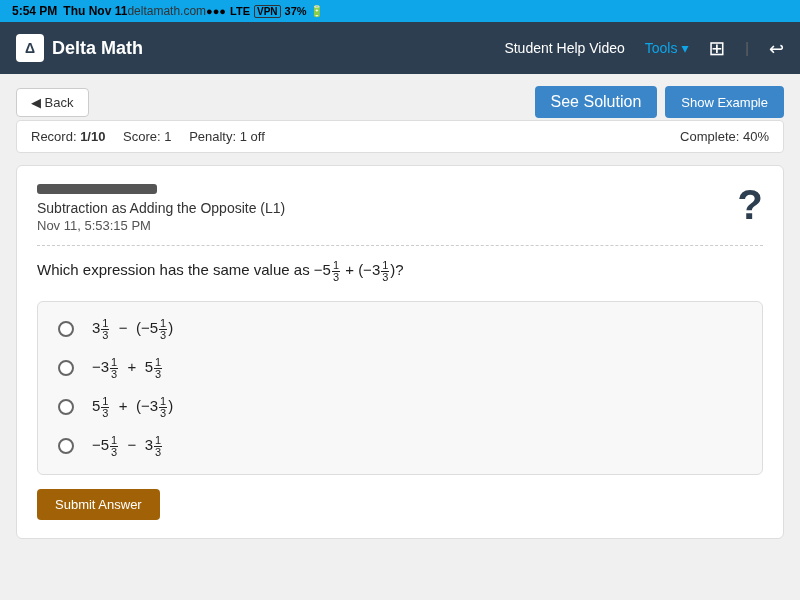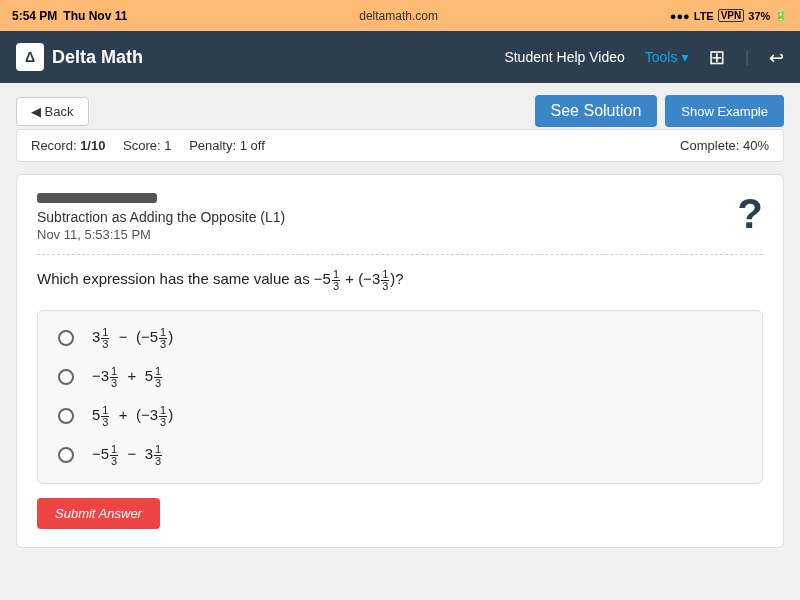--- a/index.html
+++ b/index.html
@@ -1,27 +1,27 @@
 <!DOCTYPE html>
 <html><head>
   <meta charset="utf-8">
   <style>
     * { margin: 0; padding: 0; box-sizing: border-box; }
     body { width: 800px; height: 600px; font-family: -apple-system, BlinkMacSystemFont, 'Segoe UI', sans-serif; background: #f0f0f0; overflow: hidden; }
 
     
     .status-bar {
-      background: #fdba74;
-      display: flex;
-      justify-content: space-between;
+      background: #0ea5e9;
+      display: flex;
+      justify-content: flex-start;
       align-items: center;
       padding: 4px 12px;
       font-size: 12px;
       font-weight: 600;
-      height: 31px;
+      height: 22px;
     }
     .status-left { display: flex; gap: 6px; }
     .status-right { display: flex; align-items: center; gap: 4px; font-size: 11px; }
 
     
     .navbar {
       background: #2c3e50;
       color: white;
       display: flex;
       align-items: center;
@@ -180,28 +180,27 @@
     .radio {
       width: 16px; height: 16px;
       border: 2px solid #666;
       border-radius: 50%;
       background: white;
       flex-shrink: 0;
       cursor: pointer;
       display: flex; align-items: center; justify-content: center;
     }
     .submit-btn {
-      background: #ef4444;
+      background: #a16207;
       color: white;
       border: none;
       border-radius: 4px;
       padding: 8px 18px;
       font-size: 13px;
       cursor: pointer;
-      font-style: italic;
     }
 
     
     .frac {
       display: inline-flex;
       flex-direction: column;
       align-items: center;
       font-size: 11px;
       vertical-align: middle;
       line-height: 1;

